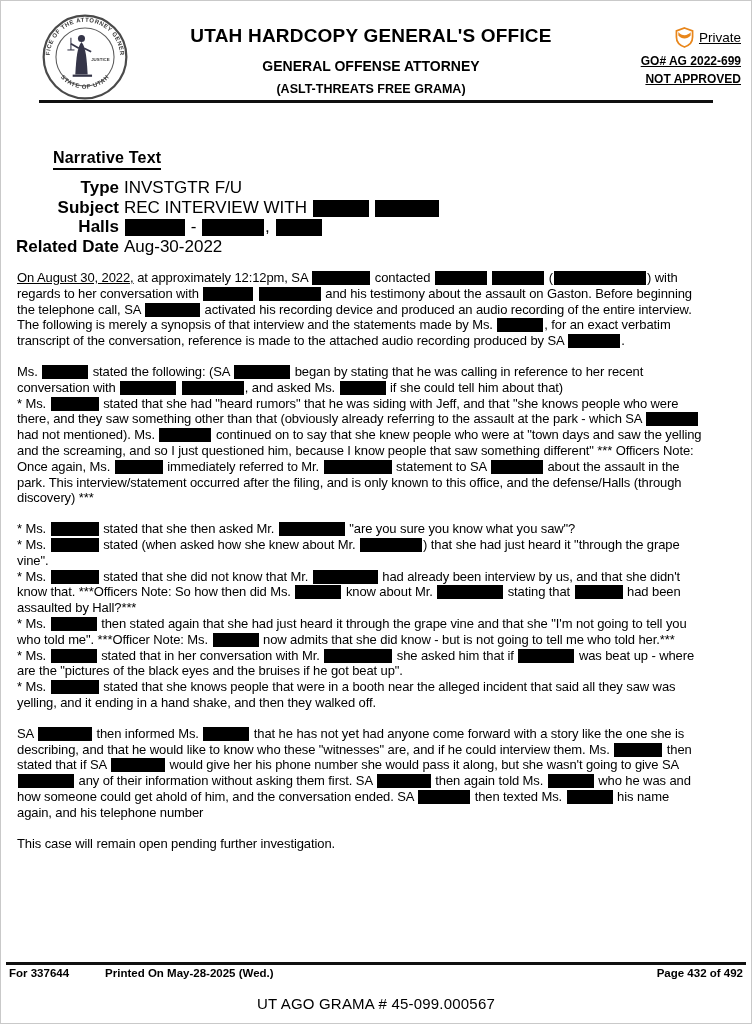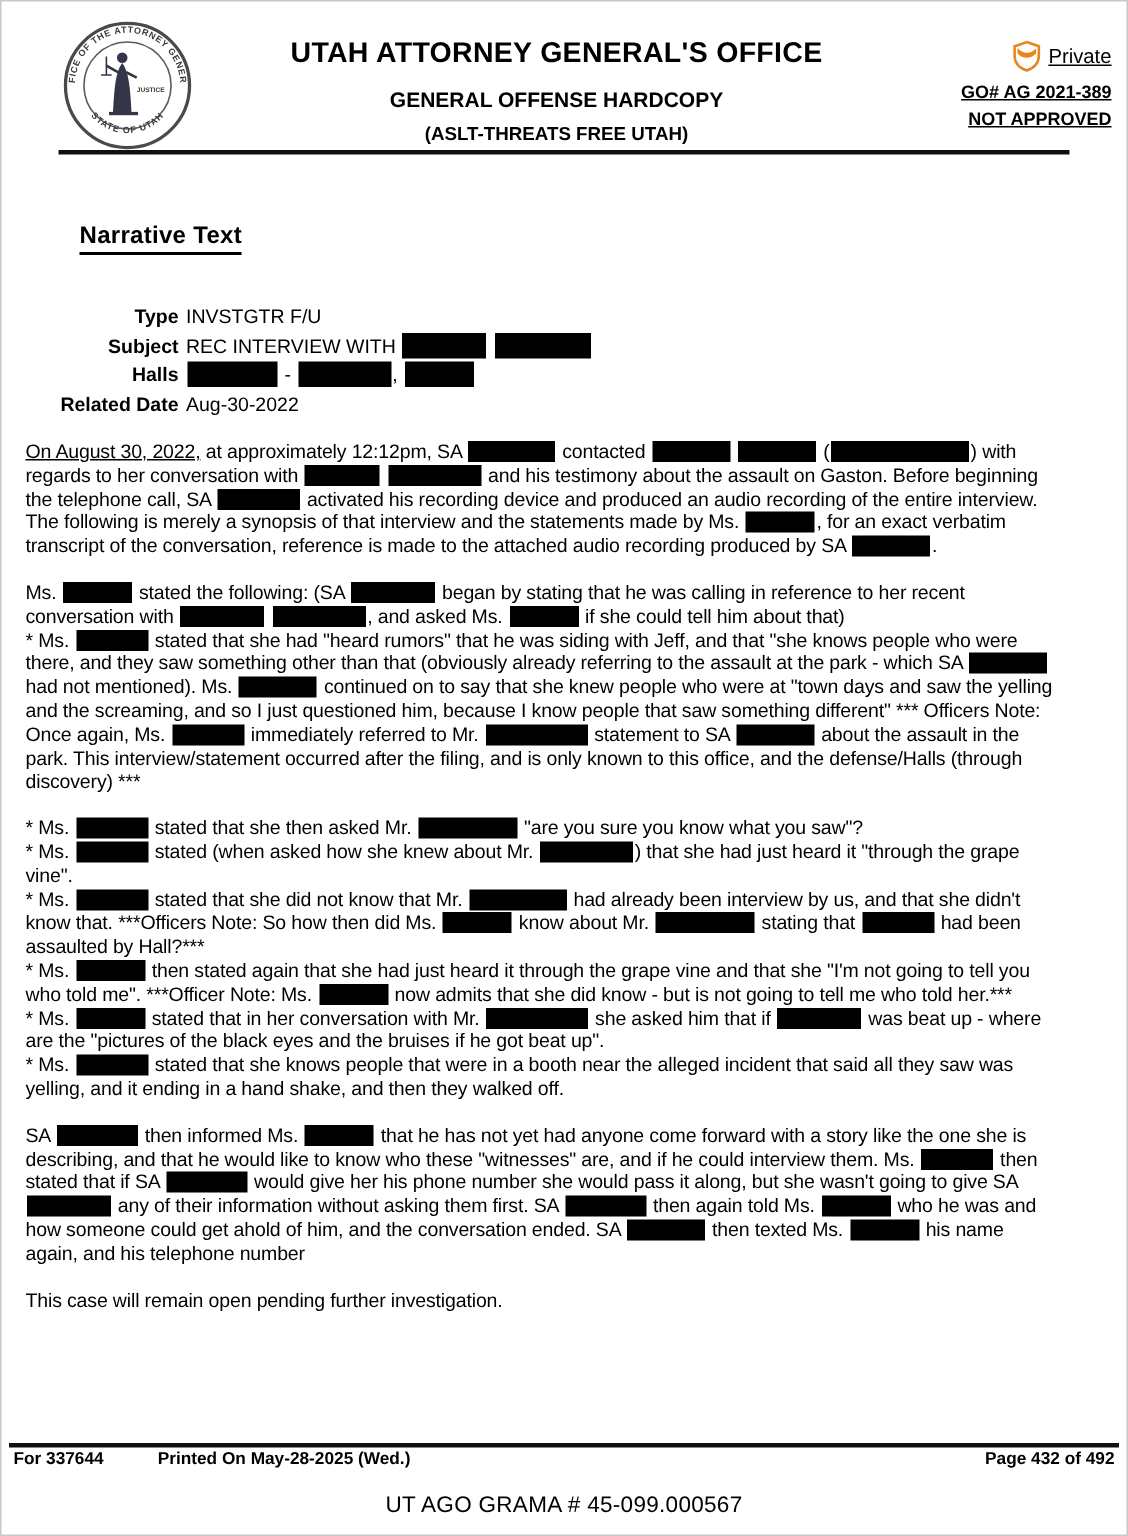--- a/index.html
+++ b/index.html
@@ -18,21 +18,21 @@
   .hdr-center{position:absolute;top:24px;left:140px;right:150px;text-align:center;}
   .hdr-title{font-size:19px;font-weight:bold;letter-spacing:.2px;}
   .hdr-sub{font-size:14px;font-weight:bold;margin-top:11px;}
   .hdr-sub2{font-size:12.5px;font-weight:bold;margin-top:8px;}
   .hdr-right{position:absolute;top:26px;right:10px;width:135px;text-align:right;font-size:12px;font-weight:bold;line-height:18px;text-decoration:underline;}
   .private-row{display:flex;justify-content:flex-end;align-items:center;gap:5px;font-weight:normal;font-size:13.5px;margin-bottom:4px;}
   .rule{position:absolute;top:99px;left:38px;right:38px;height:3px;background:#101010;}
   
   .content{position:absolute;top:118px;left:0;right:0;}
   .nar-heading{margin:30px 0 8px 52px;font-size:16px;font-weight:bold;display:inline-block;border-bottom:2.5px solid #000;padding-bottom:1px;letter-spacing:.2px;}
-  .fields{font-size:13px;margin-top:23px;}
+  .fields{font-size:17px;}
   .frow{display:flex;line-height:19.5px;}
   .flabel{width:118px;text-align:right;font-weight:bold;padding-right:5px;flex:none;}
   .fvalue{white-space:nowrap;}
   .fields .redact{height:17px;vertical-align:-4px;}
   
   .body{padding:14px 48px 0 16px;font-size:13px;line-height:15.8px;letter-spacing:-.1px;}
   .para{margin:0;}
   .para.gap{margin-top:15px;}
   .redact{display:inline-block;background:#000;height:14px;vertical-align:-3px;margin:0 1px;}
   
@@ -69,34 +69,34 @@
         <line x1="34" y1="28" x2="34" y2="42" stroke="#353548" stroke-width="1.2"></line>
         <line x1="30" y1="42" x2="38" y2="42" stroke="#353548" stroke-width="1.2"></line>
         <line x1="49" y1="40" x2="57" y2="44" stroke="#353548" stroke-width="2"></line>
         <rect x="36" y="70" width="22" height="2.5" fill="#353548"></rect>
       </g>
       <text x="57" y="55" font-size="5" fill="#3a3a3a" font-weight="bold">JUSTICE</text>
     </svg>
   </div>
 
   <div class="hdr-center">
-    <div class="hdr-title">UTAH ATTORNEY GENERAL'S OFFICE</div>
-    <div class="hdr-sub">GENERAL OFFENSE HARDCOPY</div>
-    <div class="hdr-sub2">(ASLT-THREATS FREE UTAH)</div>
+    <div class="hdr-title">UTAH HARDCOPY GENERAL'S OFFICE</div>
+    <div class="hdr-sub">GENERAL OFFENSE ATTORNEY</div>
+    <div class="hdr-sub2">(ASLT-THREATS FREE GRAMA)</div>
   </div>
 
   <div class="hdr-right">
     <div class="private-row">
       <svg viewBox="0 0 20 22" width="19" height="21">
         <path d="M10 1 L18.5 4 V10.5 C18.5 16 14.5 19.5 10 21 C5.5 19.5 1.5 16 1.5 10.5 V4 Z" fill="#ffffff" stroke="#E8861B" stroke-width="1.8"></path>
         <path d="M3.5 5.2 C7 9.6 13 9.6 16.5 5.6 L16.5 9 C13 13 7 13 3.5 9 Z" fill="#E8861B"></path>
       </svg>
       <span>Private</span>
     </div>
-    <div>GO# AG 2021-389</div>
+    <div>GO# AG 2022-699</div>
     <div>NOT APPROVED</div>
   </div>
 
   <div class="rule"></div>
 
   <div class="content">
     <div class="nar-heading">Narrative Text</div>
 
     <div class="fields">
       <div class="frow">

